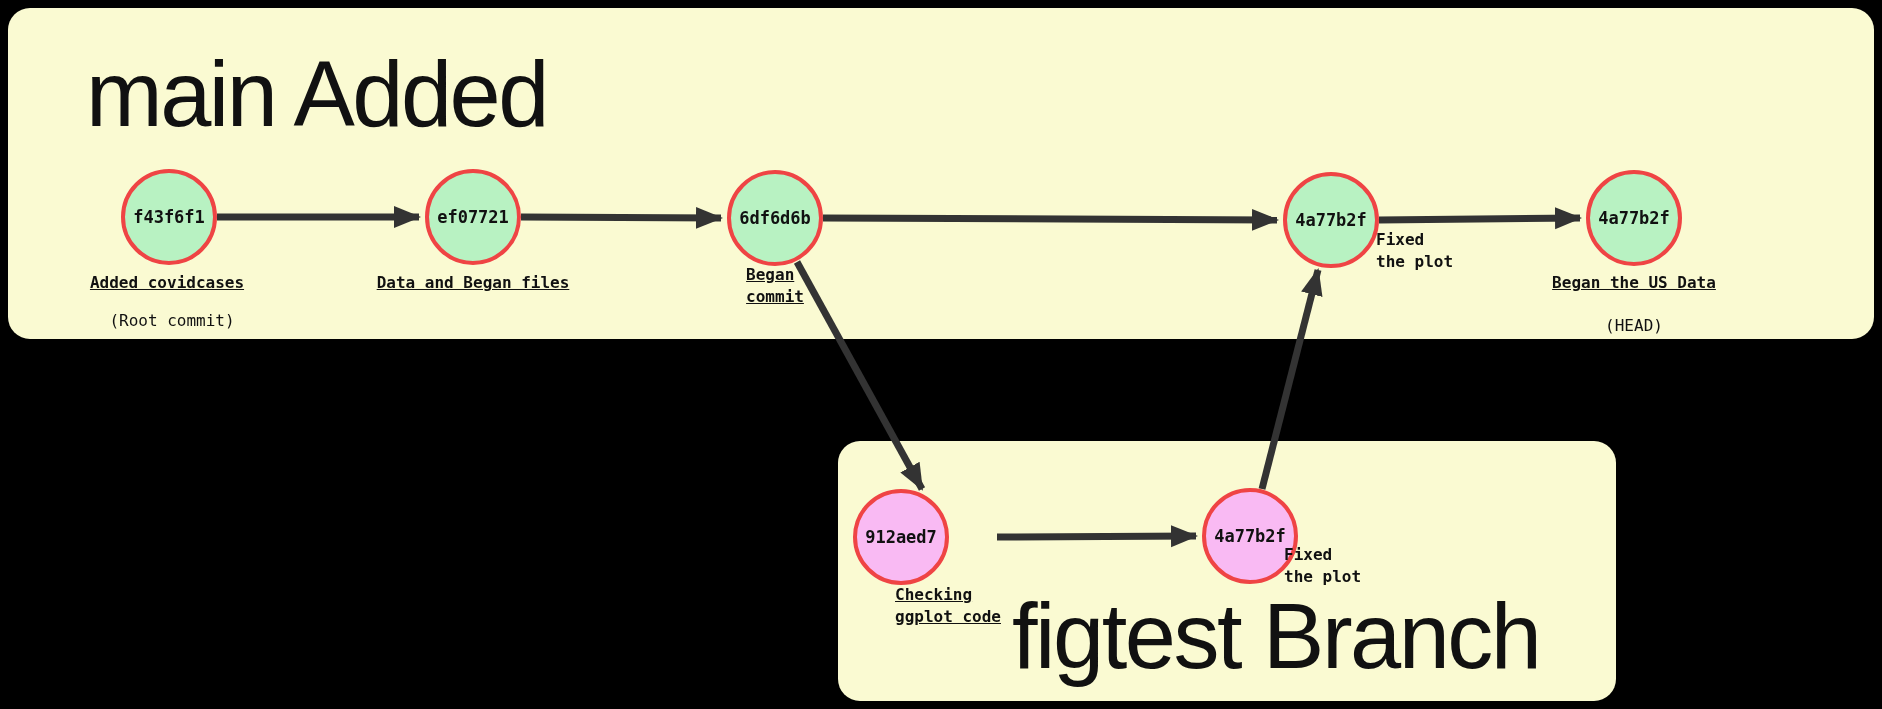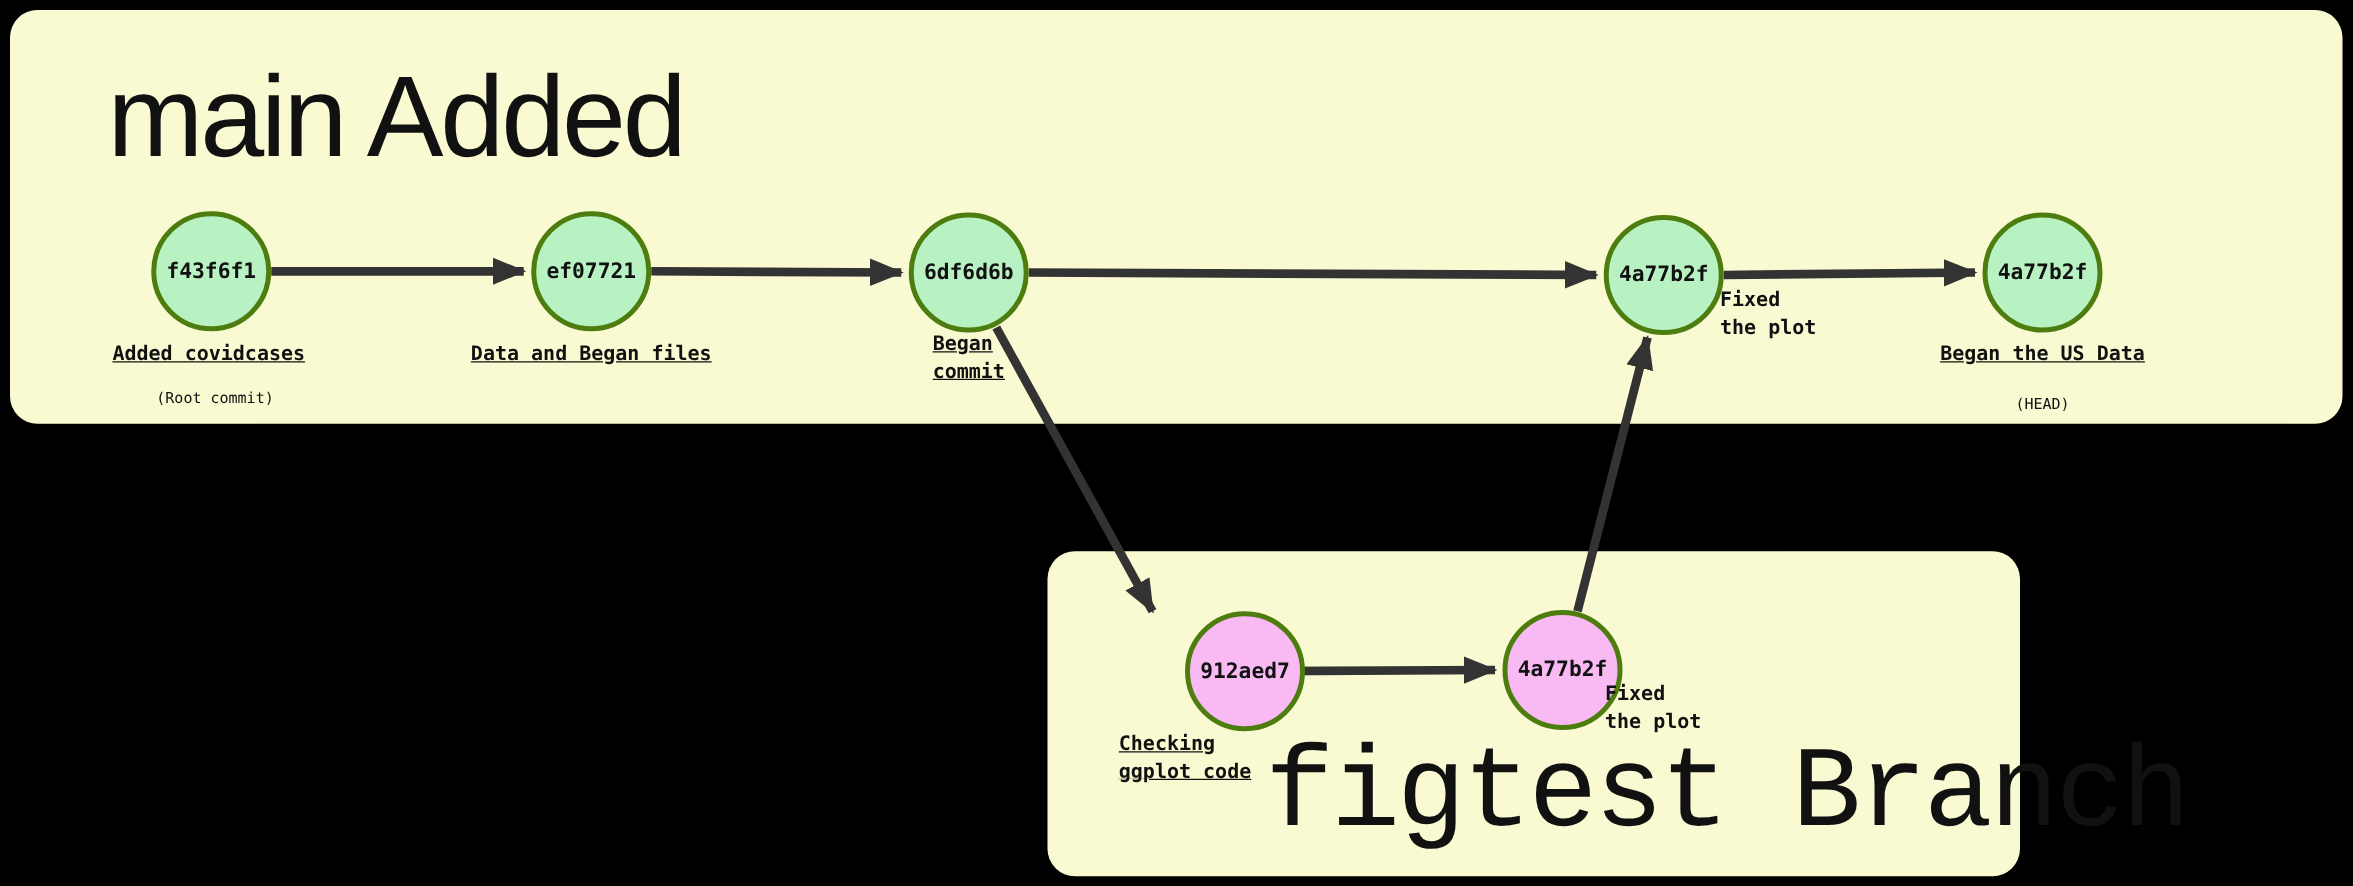--- a/index.html
+++ b/index.html
@@ -17,39 +17,39 @@
     position:absolute;background:var(--box);border-radius:22px;z-index:1;
   }
   #main-box{left:8px;top:8px;width:1866px;height:331px;}
   #figtest-box{left:838px;top:441px;width:778px;height:260px;}
   .branch-title{
     position:absolute;z-index:2;color:var(--ink);
     font-family:"Liberation Sans","DejaVu Sans",sans-serif;
     font-size:92px;letter-spacing:-2.5px;line-height:1;white-space:nowrap;
   }
   #main-title{left:86px;top:48px;}
-  #figtest-title{left:1012px;top:590px;font-family:Liberation Mono, monospace;}
+  #figtest-title{left:1012px;top:590px;}
   #edges{position:absolute;left:0;top:0;z-index:3;}
   .node{
     position:absolute;width:96px;height:96px;border-radius:50%;
-    border:4px solid #4d7c0f;box-sizing:border-box;z-index:4;
+    border:4px solid #ef4444;box-sizing:border-box;z-index:4;
     display:flex;align-items:center;justify-content:center;
     font-weight:bold;font-size:17px;color:var(--ink);
   }
   .node.main{background:var(--main-node);}
   .node.figtest{background:var(--figtest-node);}
   .caption{
     position:absolute;z-index:4;color:var(--ink);
     font-weight:bold;font-size:16px;line-height:1.4;
     text-align:left;white-space:pre-line;
   }
   .caption.centered{transform:translateX(-50%);text-decoration:underline;}
   .sub{
     position:absolute;z-index:4;color:var(--ink);
-    font-weight:normal;font-size:12px;transform:translateX(-50%);
+    font-weight:normal;font-size:16px;transform:translateX(-50%);
     white-space:nowrap;
   }
 </style>
 </head>
 <body style="--main-node: #b8f2c2; --figtest-node: #f9baf3; --box: #fafad2; --arrow: #333333; background: rgb(0, 0, 0);">
 
 <div class="branch-box" id="main-box"></div>
 <div class="branch-box" id="figtest-box"></div>
 
 <div class="branch-title" id="main-title">main Added</div>
@@ -78,21 +78,21 @@
 </div>
 <div class="node main" style="left:727px;top:170px">
   <span>6df6d6b</span>
 </div>
 <div class="node main" style="left:1283px;top:172px">
   <span>4a77b2f</span>
 </div>
 <div class="node main" style="left:1586px;top:170px">
   <span>4a77b2f</span>
 </div>
-<div class="node figtest" style="left:948px;top:489px">
+<div class="node figtest" style="left:853px;top:489px">
   <span>912aed7</span>
 </div>
 <div class="node figtest" style="left:1202px;top:488px">
   <span>4a77b2f</span>
 </div>
 
 <div class="caption centered" style="left:167px;top:272px">Added covidcases</div>
 <div class="sub" style="left:172px;top:311px">(Root commit)</div>
 
 <div class="caption centered" style="left:473px;top:272px">Data and Began files</div>

